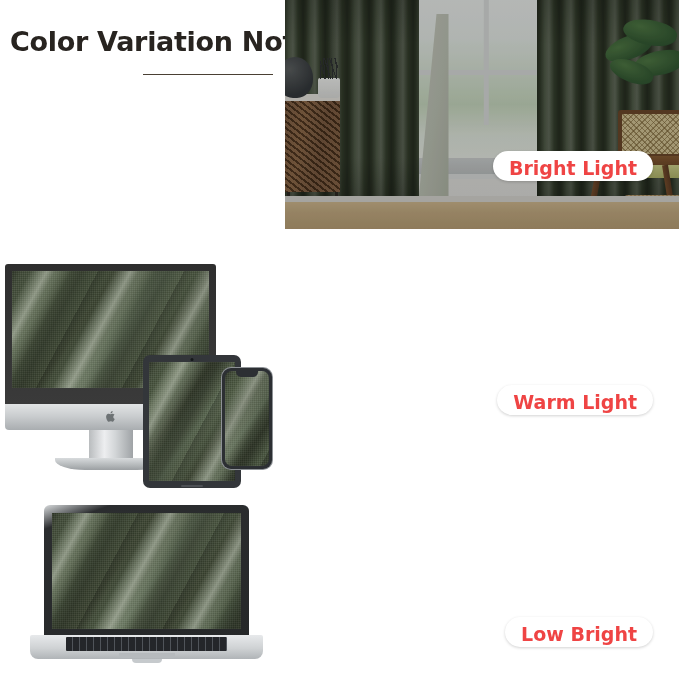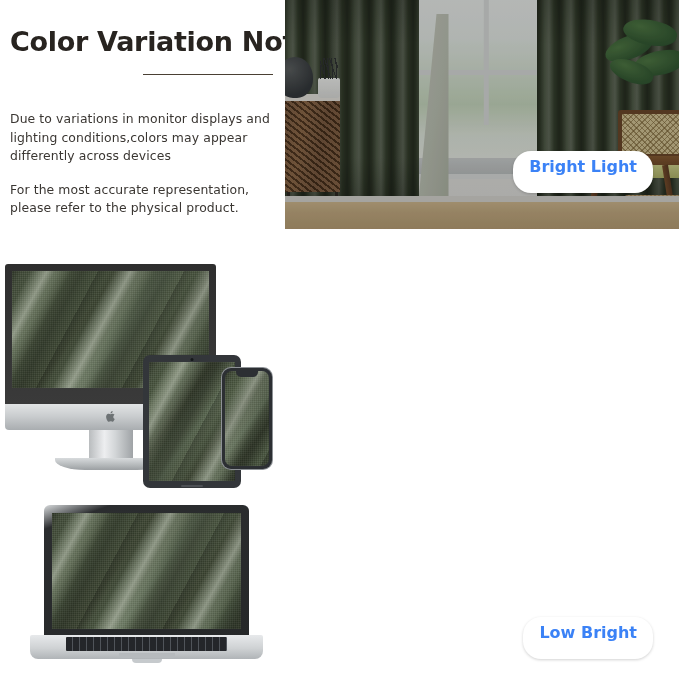--- a/index.html
+++ b/index.html
@@ -312,45 +312,41 @@
   }
 
   
   .tint { position: absolute; inset: 0; pointer-events: none; }
 
   
   .label-pill {
     position: absolute;
     background: #ffffff;
     border-radius: 18px;
-    padding: 6px 16px 17px 16px;
-    font-size: 16px; font-weight: 600; color: #3b82f6;
+    padding: 6px 16px 2px 16px;
+    font-size: 19px; font-weight: 600; color: #ef4444;
     font-family: "DejaVu Sans", sans-serif;
     box-shadow: 0 1px 3px rgba(0,0,0,0.18);
     white-space: nowrap;
   }
   .pill1 { right: 26px; top: 151px; }
   .pill2 { right: 26px; top: 385px; }
   .pill3 { right: 26px; top: 617px; }
 </style>
 </head>
 <body>
 
 <div class="page">
 
   <div class="left-col">
 
     <div class="notice-title">Color Variation Notice</div>
 
     <div class="title-rule"></div>
 
-    <div class="notice-body">
-      <p>Due to variations in monitor displays and lighting conditions,colors may appear differently across devices</p>
-      <p>For the most accurate representation, please refer to the physical product.</p>
-    </div>
 
     <div class="devices">
 
       <div class="imac">
         <div class="imac-body">
           <div class="imac-screen fabric"></div>
         </div>
         <div class="imac-chin"></div>
         <div class="apple-logo">
           <svg width="11" height="13" viewBox="0 0 24 28" aria-hidden="true">
@@ -540,16 +536,17 @@
         <div class="chair-leg-r"></div>
       </div>
       <div class="basket"></div>
 
       <div class="baseboard"></div>
       <div class="floor"></div>
       <div class="tint" style="background: rgba(30, 36, 26, 0.18);"></div>
     </div>
 
     <div class="label-pill pill1">Bright Light</div>
+    <div class="label-pill pill2">Warm Light</div>
     <div class="label-pill pill3">Low Bright</div>
 
   </div>
 </div>
 
 </body></html>

